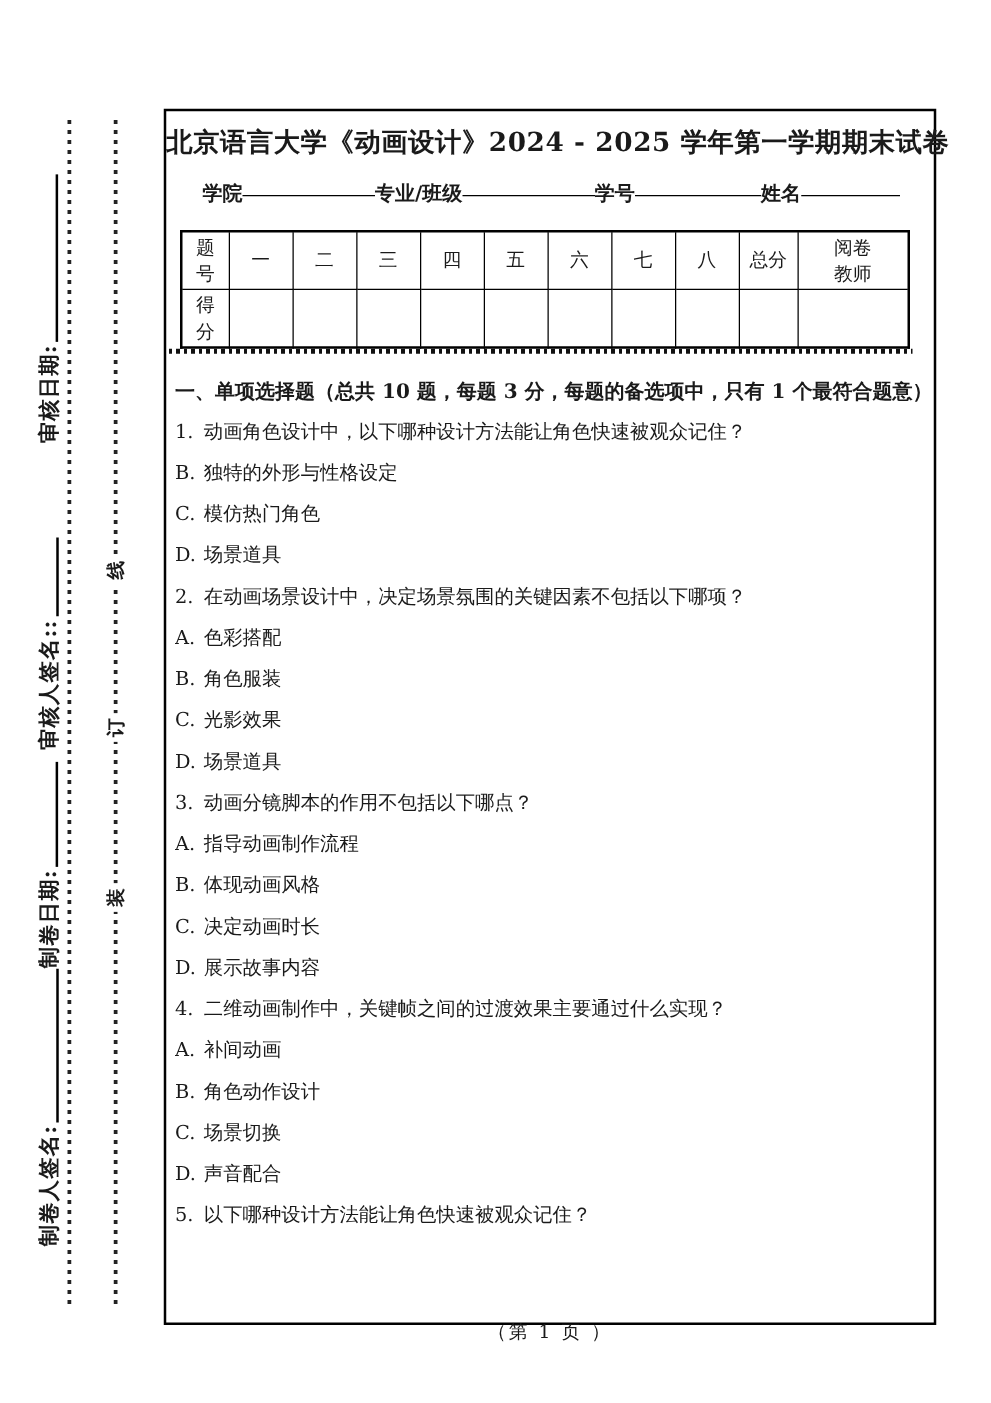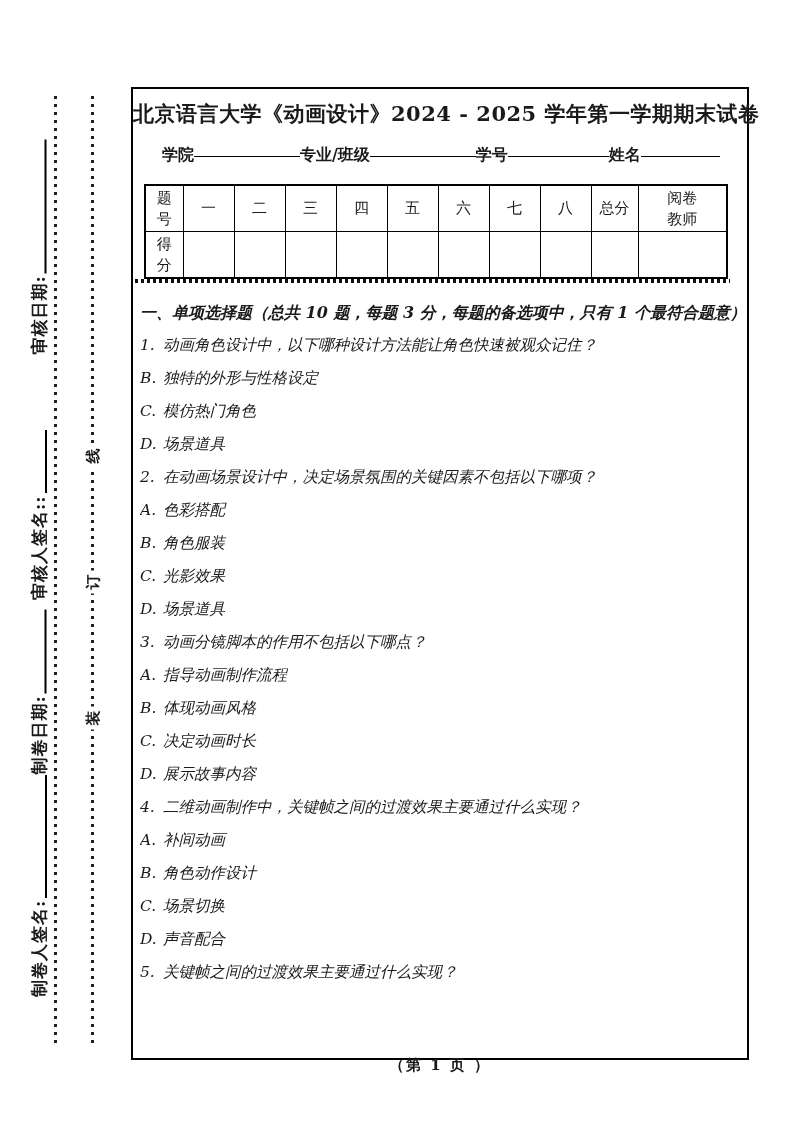--- a/index.html
+++ b/index.html
@@ -53,26 +53,26 @@
   }
   table#score-table td{border:1px solid #000;height:45px;padding:0;}
   td.stack{white-space:pre-line;line-height:1.35;font-size:15px;}
   #dotted-sep{
     position:absolute;left:2px;top:190px;width:595px;height:4px;
     background-image:repeating-linear-gradient(90deg,#111 0 3px,transparent 3px 6px);
   }
   #exam-body{
     position:absolute;left:7px;top:207px;right:6px;font-size:15.5px;
   }
-  .line{height:33px;line-height:33px;white-space:nowrap;overflow:hidden;font-style:italic;}
+  .line{height:33px;line-height:33px;white-space:nowrap;overflow:hidden;}
   .line .no{display:inline-block;min-width:23px;margin-right:0;}
   .line.sec{font-weight:bold;font-size:16px;}
   #page-footer{
     position:absolute;left:131px;top:1056px;width:618px;text-align:center;
-    font-size:15px;font-weight:bold;letter-spacing:2px;
+    font-size:15px;font-weight:normal;letter-spacing:2px;
   }
 </style>
 </head>
 <body>
 
 <div class="dotline" id="dotline-inner"></div>
 <div class="dotline" id="dotline-outer"></div>
 
 <div class="bindchar" style="top:444px;">线</div>
 <div class="bindchar" style="top:570px;">订</div>
@@ -178,18 +178,18 @@
     <div class="line"><span class="no">B.</span><span>体现动画风格</span></div>
     <div class="line"><span class="no">C.</span><span>决定动画时长</span></div>
     <div class="line"><span class="no">D.</span><span>展示故事内容</span></div>
 
     <div class="line"><span class="no">4.</span><span>二维动画制作中，关键帧之间的过渡效果主要通过什么实现？</span></div>
     <div class="line"><span class="no">A.</span><span>补间动画</span></div>
     <div class="line"><span class="no">B.</span><span>角色动作设计</span></div>
     <div class="line"><span class="no">C.</span><span>场景切换</span></div>
     <div class="line"><span class="no">D.</span><span>声音配合</span></div>
 
-    <div class="line"><span class="no">5.</span><span>关键帧之间的过渡效果主要通过什么实现？</span></div>
+    <div class="line"><span class="no">5.</span><span>以下哪种设计方法能让角色快速被观众记住？</span></div>
   </div>
 
 </div>
 
 <div id="page-footer">（第 1 页 ）</div>
 
 </body></html>

